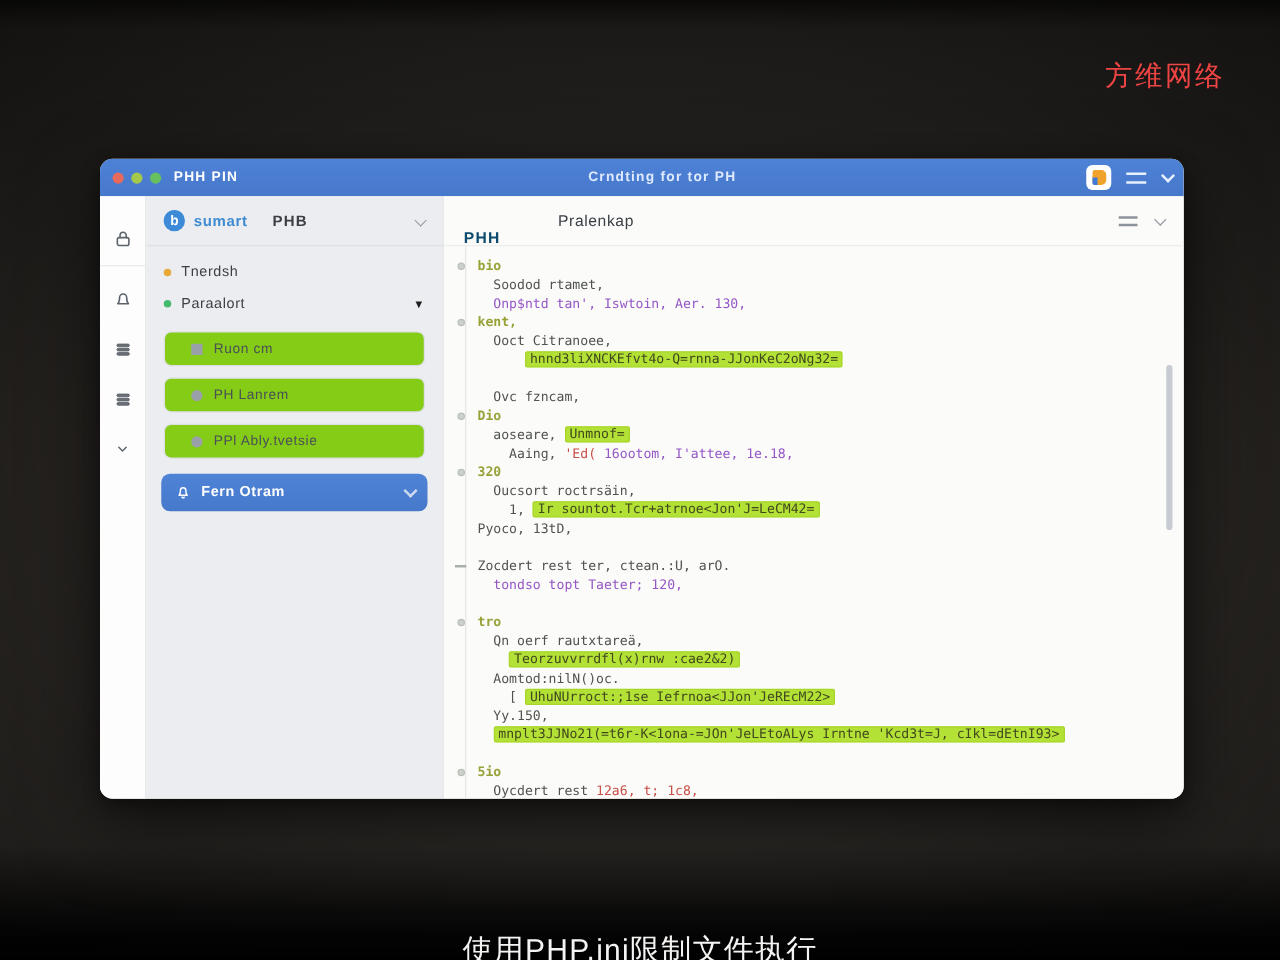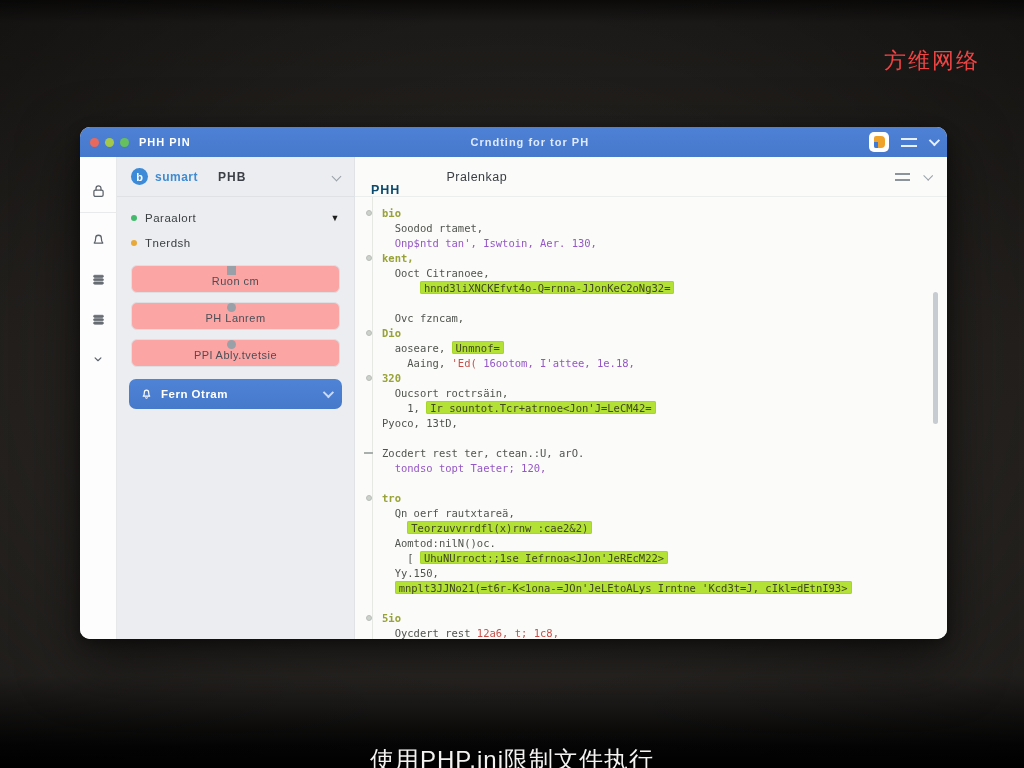--- a/index.html
+++ b/index.html
@@ -55,22 +55,22 @@
   .ph-name { font-size:12px; font-weight:bold; color:#3f8bd2; letter-spacing:0.5px; }
   .ph-type { font-size:12px; font-weight:bold; color:#3c4046; margin-left:20px; letter-spacing:1px; }
   .ph-chev { margin-left:auto; width:7px; height:7px; border-right:1.5px solid #9aa0a8; border-bottom:1.5px solid #9aa0a8; transform:rotate(45deg); }
 
   .tree { padding:8px 14px 4px; }
   .tree-row { display:flex; align-items:center; height:25px; font-size:11.5px; color:#3c4043; letter-spacing:0.5px; }
   .tree-dot { width:6px; height:6px; border-radius:50%; margin-right:8px; }
   .tree-caret { margin-left:auto; font-size:9px; color:#1e1e1e; }
 
   .btn-list { padding:6px 14px 0; display:flex; flex-direction:column; gap:9px; }
-  .p-btn { height:28px; background:#fca5a5; border:1px solid #dddfe3; border-radius:6px;
-    display:flex; align-items:center; padding:0 21px; font-size:11px; color:#4a4f57; letter-spacing:0.5px; cursor:pointer;flex-direction:column; }
+  .p-btn { height:28px; background:#84cc16; border:1px solid #dddfe3; border-radius:6px;
+    display:flex; align-items:center; padding:0 21px; font-size:11px; color:#4a4f57; letter-spacing:0.5px; cursor:pointer; }
   .p-btn .b-ic { margin-right:9px; }
   .ic-square { width:9px; height:9px; background:#9aa0a8; }
   .ic-circle { width:9px; height:9px; background:#9aa0a8; border-radius:50%; }
 
   .primary-btn { margin:12px 12px 0; height:30px; background:linear-gradient(180deg,#4f83d6,#4679ca);
     border-radius:7px; display:flex; align-items:center; padding:0 11px; cursor:pointer; }
   .primary-btn .lbl { color:#fff; font-size:11.5px; font-weight:bold; letter-spacing:0.5px; margin-left:8px; }
   .primary-btn .chev { border-color:#cdd9f0; margin-left:auto; }
 
   
@@ -160,27 +160,27 @@
 
     <div class="panel">
       <div class="panel-header">
         <div class="blue-dot-icon">b</div>
         <span class="ph-name">sumart</span>
         <span class="ph-type">PHB</span>
         <div class="ph-chev"></div>
       </div>
       <div class="tree">
           <div class="tree-row">
+            <span class="tree-dot" style="background: rgb(232, 169, 58);"></span>
+            <span>Tnerdsh</span>
+          </div>
+          <div class="tree-row">
             <span class="tree-dot" style="background: rgb(67, 185, 108);"></span>
             <span>Paraalort</span>
             <span class="tree-caret">▼</span>
-          </div>
-          <div class="tree-row">
-            <span class="tree-dot" style="background: rgb(232, 169, 58);"></span>
-            <span>Tnerdsh</span>
           </div>
         </div>
       <div class="btn-list">
           <div class="p-btn">
             <span class="b-ic ic-square"></span>
             <span>Ruon cm</span>
           </div>
           <div class="p-btn">
             <span class="b-ic ic-circle"></span>
             <span>PH Lanrem</span>

